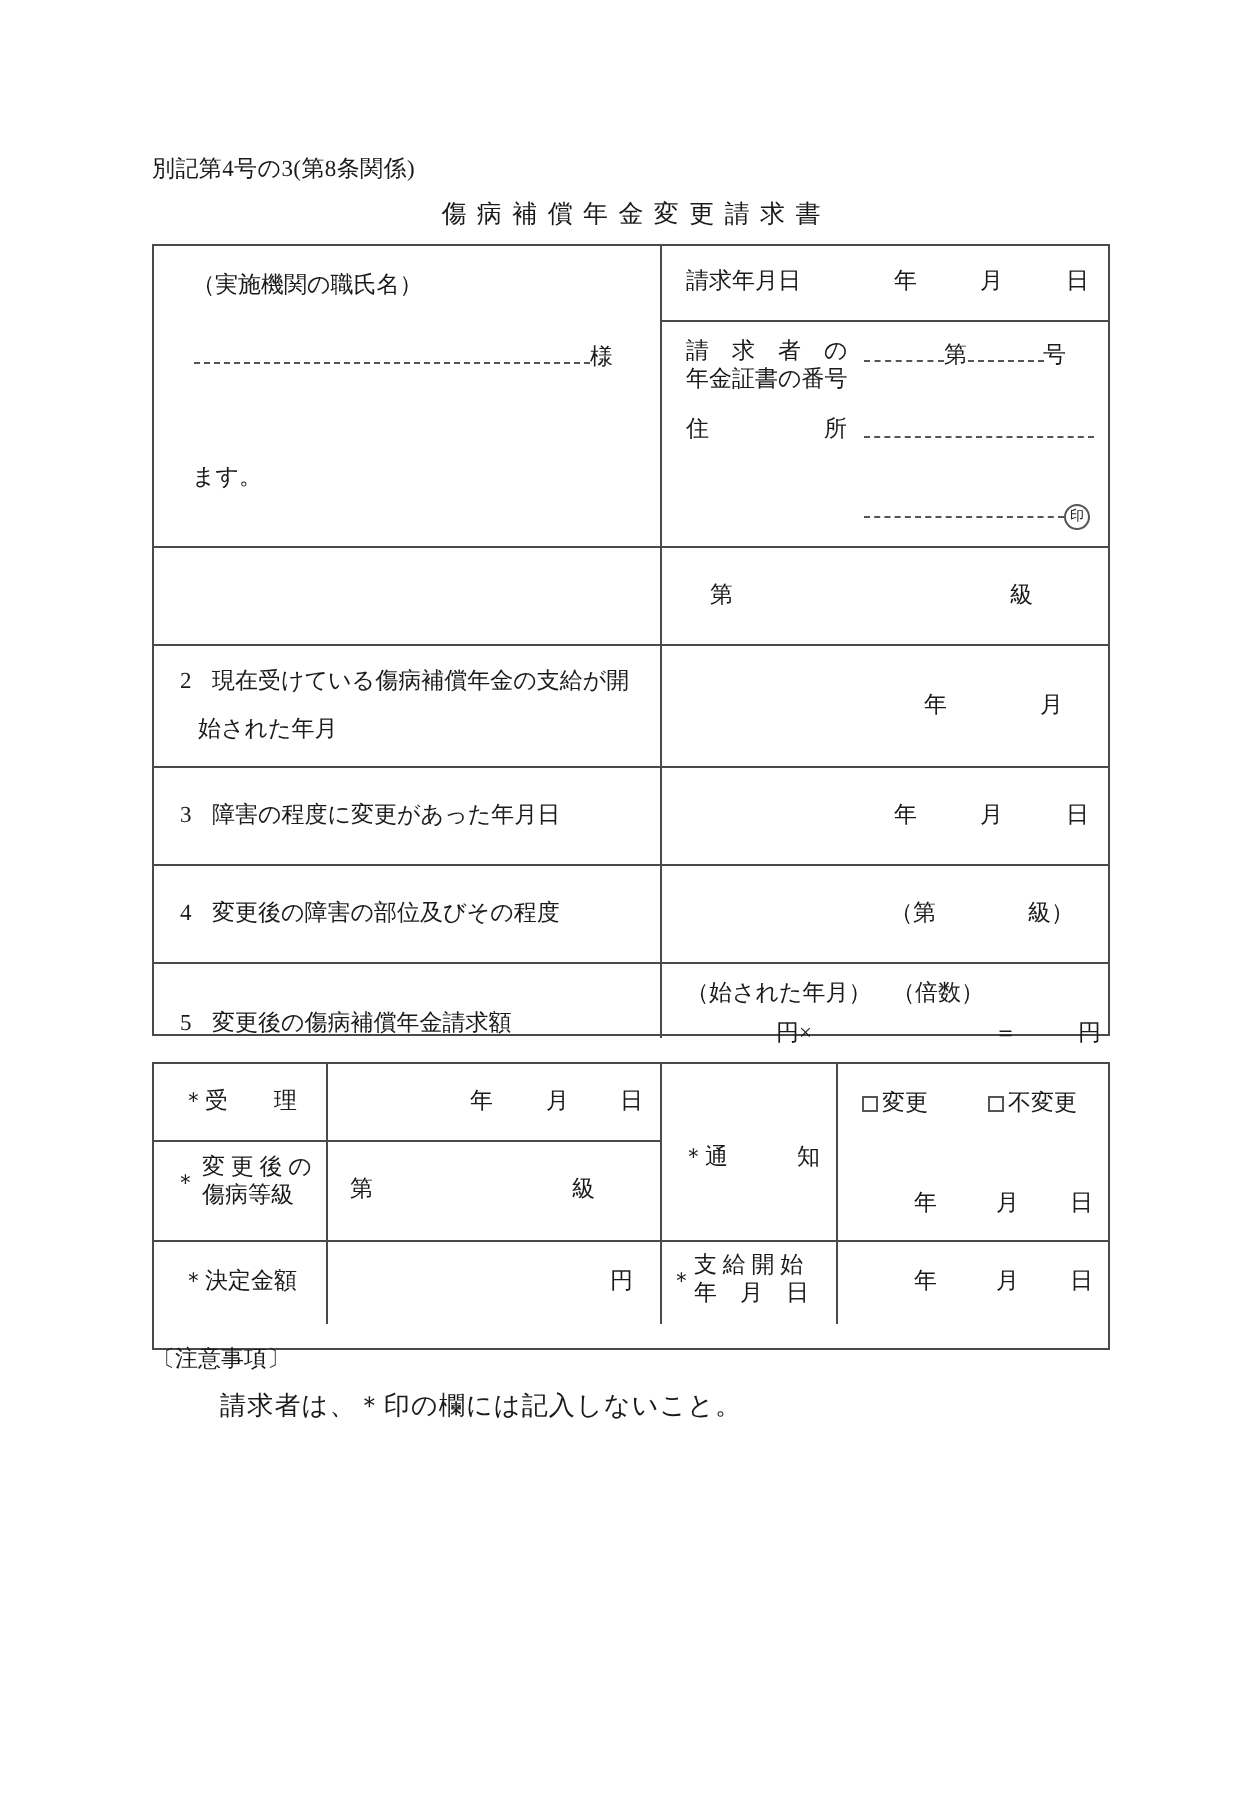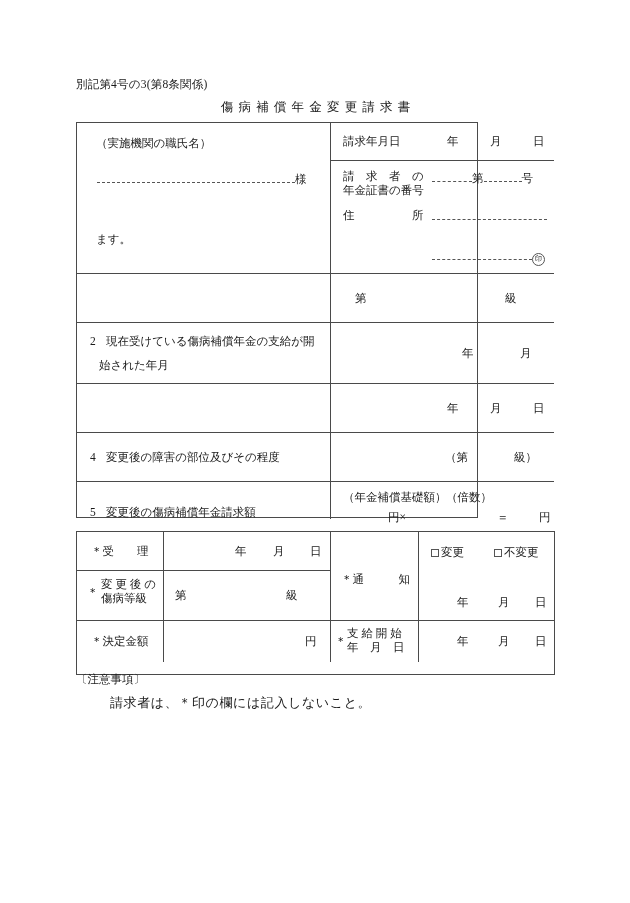--- a/index.html
+++ b/index.html
@@ -62,21 +62,21 @@
     box-sizing: border-box;
     font-size: 11.5px;
     line-height: 1.55;
     white-space: nowrap;
   }
 
   
   #main-table {
     left: 76px;
     top: 122px;
-    width: 402px;
+    width: 479px;
     height: 396px;
   }
 
   .row-label {
     font-size: 11.5px;
   }
   .num {
     display: inline-block;
     width: 16px;
   }
@@ -186,33 +186,36 @@
     <div class="cell" style="left:278px; top:167px;">第</div>
     <div class="cell" style="left:428px; top:167px;">級</div>
 
     <div class="cell row-label" style="left:13px; top:210px;">
       <span class="num">2</span><span>現在受けている傷病補償年金の支給が開</span>
     </div>
     <div class="cell row-label" style="left:22px; top:234px;">始された年月</div>
     <div class="cell" style="left:385px; top:222px;">年</div>
     <div class="cell" style="left:443px; top:222px;">月</div>
 
+    <div class="cell row-label" style="left:13px; top:277px;">
+      <span class="num">3</span><span>障害の程度に変更があった年月日</span>
+    </div>
     <div class="cell" style="left:370px; top:277px;">年</div>
     <div class="cell" style="left:413px; top:277px;">月</div>
     <div class="cell" style="left:456px; top:277px;">日</div>
 
     <div class="cell row-label" style="left:13px; top:326px;">
       <span class="num">4</span><span>変更後の障害の部位及びその程度</span>
     </div>
     <div class="cell" style="left:368px; top:326px;">（第　　　　級）</div>
 
     <div class="cell row-label" style="left:13px; top:381px;">
       <span class="num">5</span><span>変更後の傷病補償年金請求額</span>
     </div>
-    <div class="cell" style="left:266px; top:366px;">（年金補償基礎額）</div>
+    <div class="cell" style="left:266px; top:366px;">（始された年月）</div>
     <div class="cell" style="left:369px; top:366px;">（倍数）</div>
     <div class="cell" style="left:311px; top:386px;">円×</div>
     <div class="cell" style="left:420px; top:386px;">＝</div>
     <div class="cell" style="left:462px; top:386px;">円</div>
 
   </div>
 
   <div class="frame" id="official-table">
 
     <div class="vline" style="left:86px;  top:0;  height:130px;"></div>

